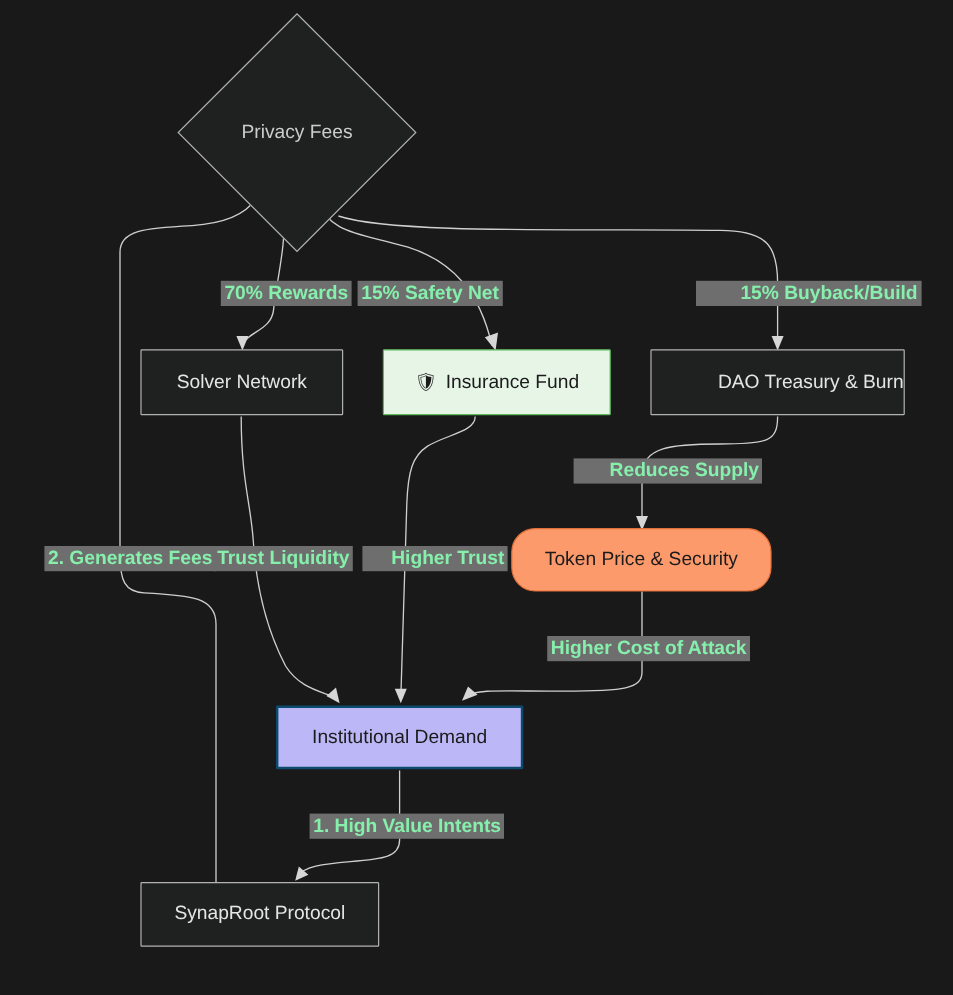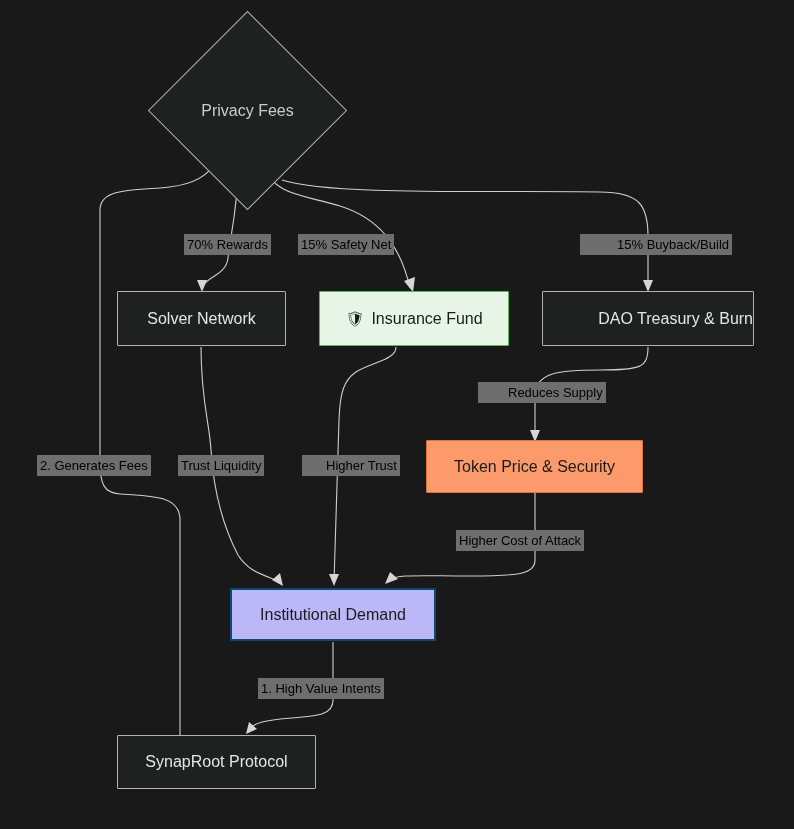--- a/index.html
+++ b/index.html
@@ -62,27 +62,28 @@
     border:2px solid #0c4a6e;
     border-radius:1px;
     color:#1b1b1b;
     font-size:16px;
   }
   .shield-icon{font-size:15px;line-height:1;display:inline-block;}
 
   .edge-label{
     position:absolute;
     background:#6e6e6e;
-    color:#000000;
-    font-size:13px;
+    color:#86efac;
+    font-size:16px;
     line-height:19px;
     padding:1px 3px;
     white-space:nowrap;
     z-index:4;
     box-sizing:border-box;
+    font-weight:bold;
   }
 </style>
 </head>
 <body>
 
 <div id="canvas">
 
   <svg class="edges" viewBox="0 0 794 829">
 
     <path d="M 238,164 C 238,210 230,236 228,258 C 226,276 206,276 202,288"></path>
@@ -124,21 +125,21 @@
 
   <div class="node node-green" style="left:319px;top:291px;width:190px;height:55px;">
     <span class="shield-icon">🛡</span>
     <span>Insurance Fund</span>
   </div>
 
   <div class="node node-dark" style="left:542px;top:291px;width:212px;height:55px;justify-content:flex-end;">
     <span>DAO Treasury &amp; Burn</span>
   </div>
 
-  <div class="node node-orange" style="left:426px;top:440px;width:217px;height:53px;">
+  <div class="node node-orange" style="left:426px;top:440px;width:217px;height:53px;border-radius:20px;">
     <span>Token Price &amp; Security</span>
   </div>
 
   <div class="node node-purple" style="left:230px;top:588px;width:206px;height:53px;">
     <span>Institutional Demand</span>
   </div>
 
   <div class="node node-dark" style="left:117px;top:735px;width:199px;height:54px;">
     <span>SynapRoot Protocol</span>
   </div>

